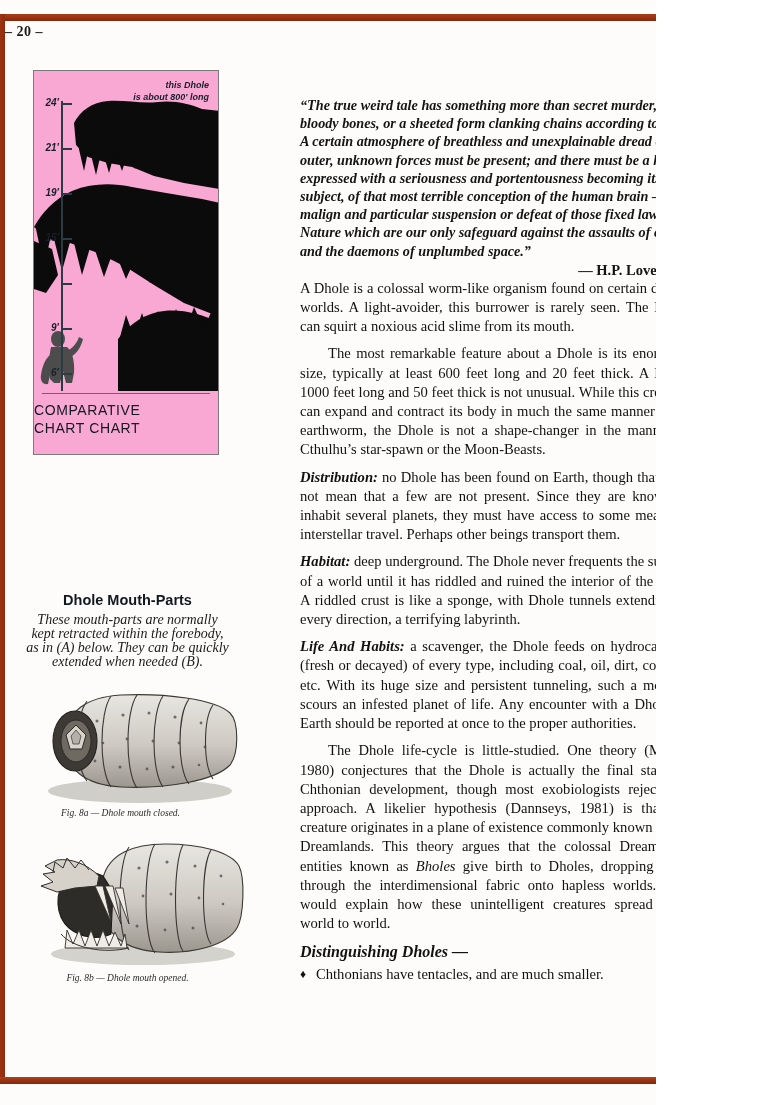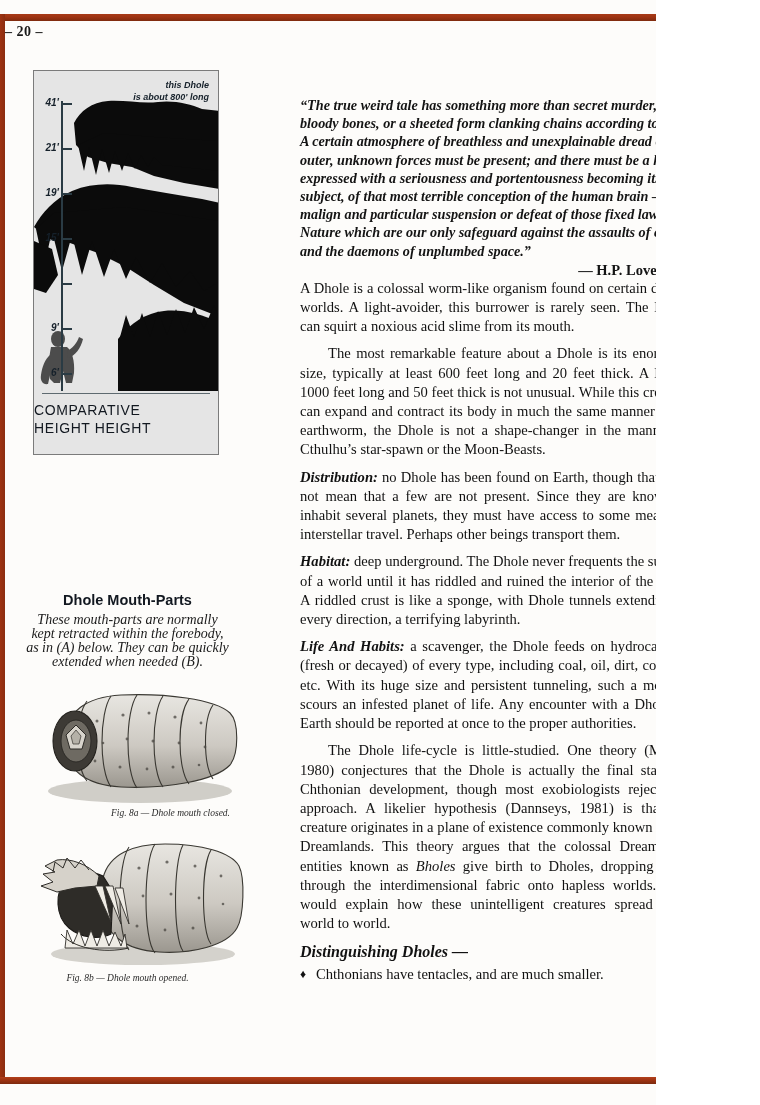--- a/index.html
+++ b/index.html
@@ -60,21 +60,21 @@
     left: 33px;
     top: 70px;
     width: 190px;
   }
 
   
   .chart-box {
     position: relative;
     width: 186px;
     height: 385px;
-    background: #e5e5e5;
+    background: #f9a8d4;
     border: 1px solid #7b7b7b;
     box-sizing: border-box;
     overflow: hidden;
     padding-left: 37px;
   }
   .chart-callout {
     position: absolute;
     right: 9px;
     top: 8px;
     text-align: right;
@@ -180,21 +180,21 @@
   .fig-art {
     display: block;
     margin: 0 auto;
   }
   .fig-caption {
     font-family: "Liberation Serif", serif;
     font-style: italic;
     font-size: 9.5px;
     color: #2a2a2a;
   }
-  .fig-cap-a { text-align: right; margin-left: -14px; margin-top: 2px; }
+  .fig-cap-a { text-align: center; margin-left: -14px; margin-top: 2px; }
   .fig-cap-b { text-align: center; margin-top: 3px; }
 
   
   .right-col {
     position: absolute;
     left: 272px;
     top: 96px;
     width: 390px;
     margin-left: 28px;
   }
@@ -307,21 +307,21 @@
           <ellipse cx="24" cy="268" rx="7" ry="8"></ellipse>
           <path d="M17,276 C15,286 14,296 16,308 L20,312 L26,312 L29,300 L32,312 L38,312 L40,302 C41,290 38,280 33,276 Z"></path>
           <path d="M33,280 C38,278 43,272 45,266 L49,268 C47,277 41,285 34,287 Z"></path>
           <path d="M16,284 C11,288 8,296 7,304 C6,310 9,314 14,313 L16,304 Z"></path>
         </g>
       </svg>
 
       <div class="axis-line"></div>
 
       <div class="tick" style="top:32px"></div>
-      <div class="tick-label" style="top:26px">41'</div>
+      <div class="tick-label" style="top:26px">24'</div>
 
       <div class="tick" style="top:77px"></div>
       <div class="tick-label" style="top:71px">21'</div>
 
       <div class="tick" style="top:122px"></div>
       <div class="tick-label" style="top:116px">19'</div>
 
       <div class="tick" style="top:167px"></div>
       <div class="tick-label" style="top:161px">15'</div>
 
@@ -329,21 +329,21 @@
 
       <div class="tick" style="top:257px"></div>
       <div class="tick-label" style="top:251px">9'</div>
 
       <div class="tick" style="top:302px"></div>
       <div class="tick-label" style="top:296px">6'</div>
 
       <div class="chart-divider"></div>
       <div class="chart-caption">
         <div>COMPARATIVE</div>
-        <div>HEIGHT HEIGHT</div>
+        <div>CHART CHART</div>
       </div>
     </div>
 
     <div class="mouthparts">
       <div class="mp-title">Dhole Mouth-Parts</div>
       <div class="mp-sub">These mouth-parts are normally kept retracted within the forebody, as in (A) below. They can be quickly extended when needed (B).</div>
 
       <div class="fig-block">
         <svg class="fig-art" width="220" height="125" viewBox="0 0 220 125">
           <defs>

